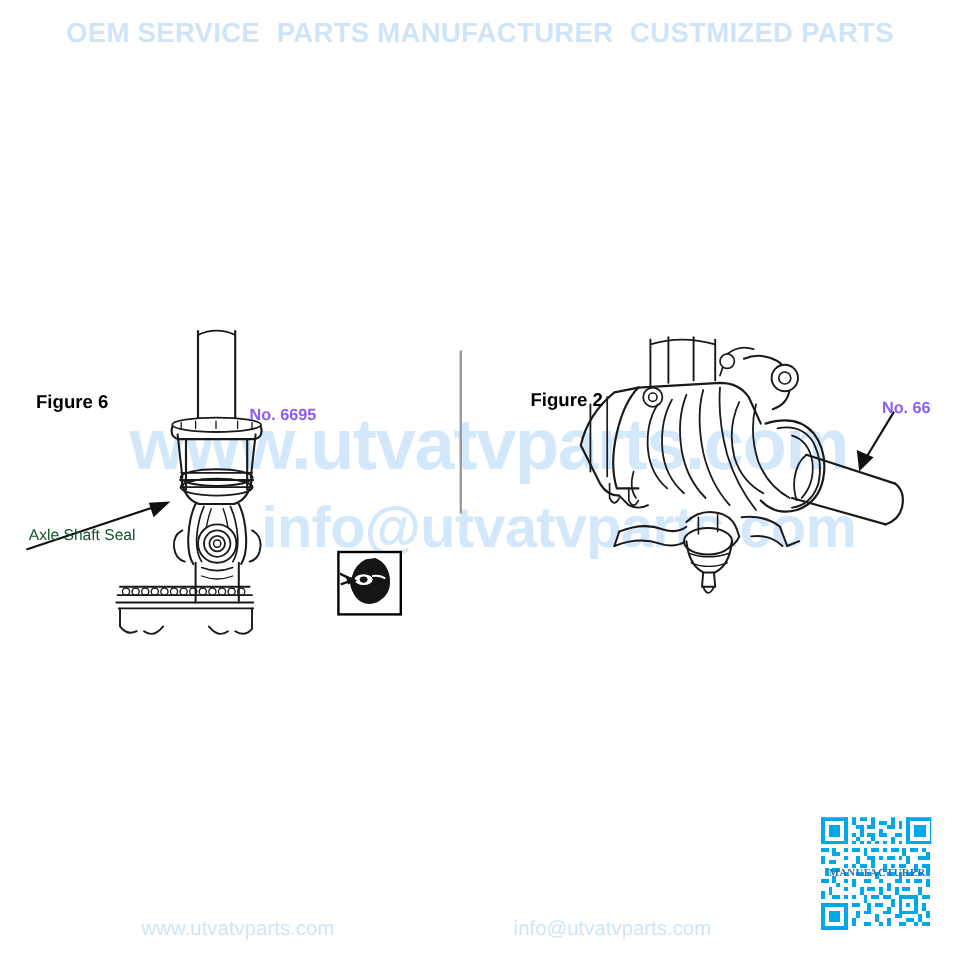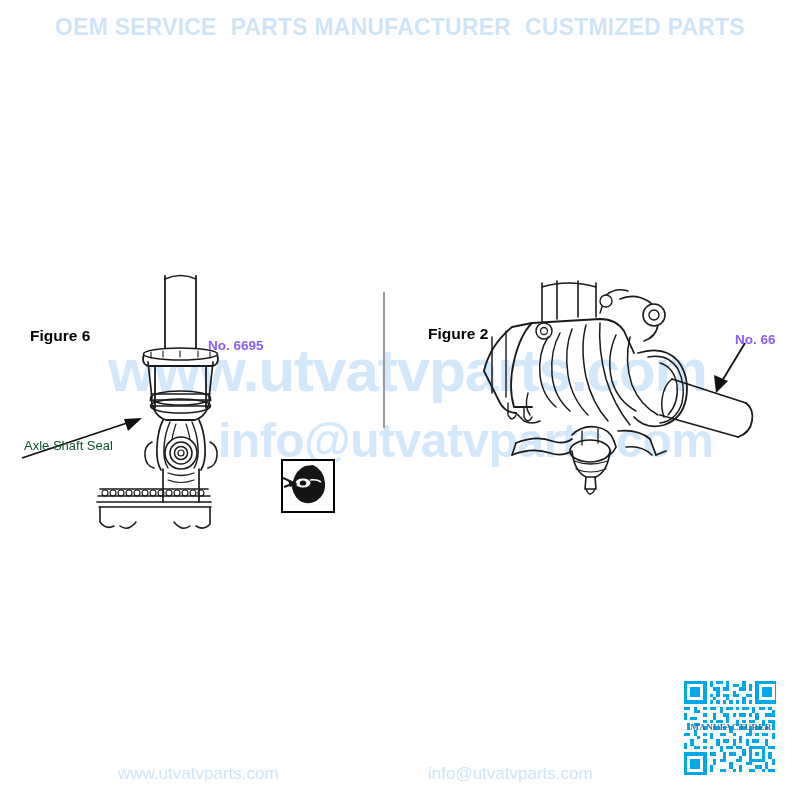--- a/index.html
+++ b/index.html
@@ -97,21 +97,21 @@
   
   .fig-label {
     position: absolute;
     font-size: 15.5px;
     font-weight: 700;
     color: #000000;
     font-family: "Liberation Sans", sans-serif;
     white-space: nowrap;
   }
   #figure-1-label { left: 30px;  top: 327px; }
-  #figure-2-label { left: 428px; top: 325px; }
+  #figure-2-label { left: 442px; top: 325px; }
 
   .part-no {
     position: absolute;
     font-size: 13.5px;
     font-weight: 600;
     color: #8b5cf6;
     font-family: "Liberation Sans", sans-serif;
     white-space: nowrap;
   }
   #part-no-1 { left: 208px; top: 338px; }

